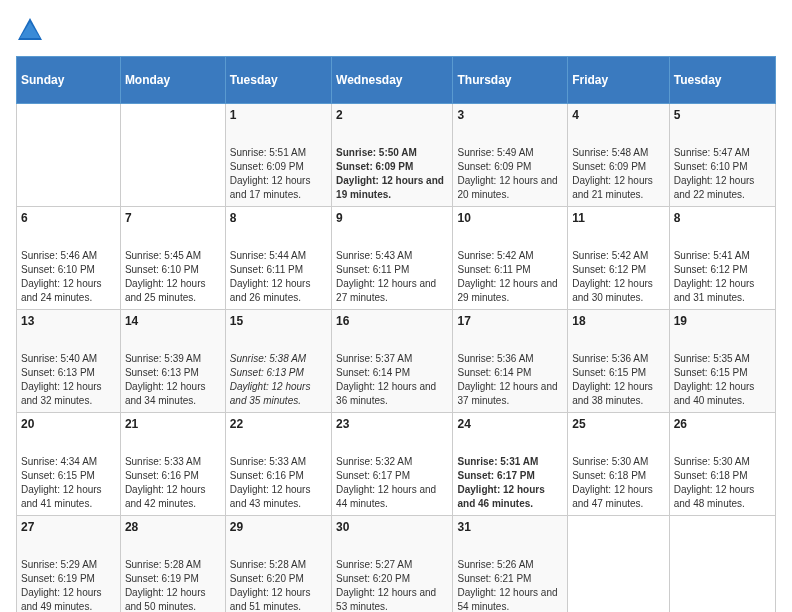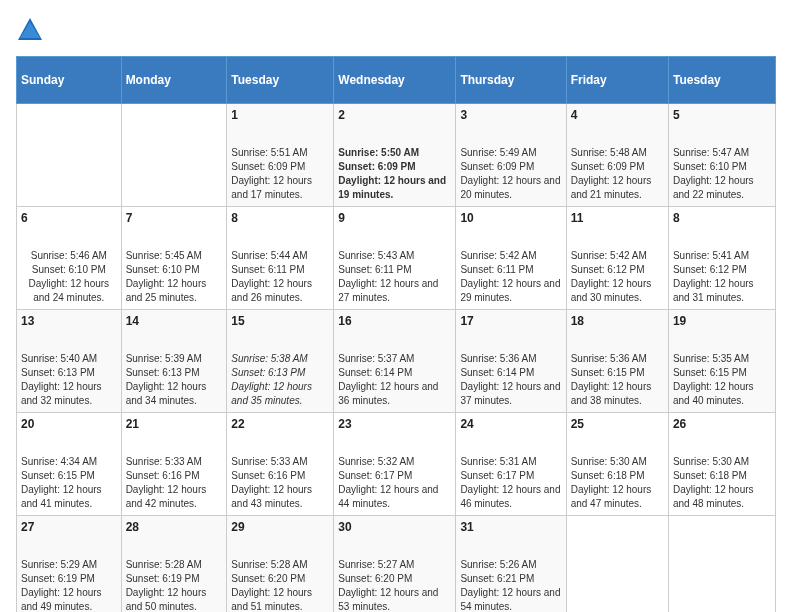--- a/index.html
+++ b/index.html
@@ -161,21 +161,21 @@
         <td>
           <div class="day-number">5</div>
           <div class="day-info" style="white-space: pre-line;">Sunrise: 5:47 AM
 Sunset: 6:10 PM
 Daylight: 12 hours and 22 minutes.</div>
         </td>
       </tr>
       <tr>
         <td>
           <div class="day-number">6</div>
-          <div class="day-info" style="white-space: pre-line; text-align: center;">Sunrise: 5:46 AM
+          <div class="day-info" style="white-space: pre-line;">Sunrise: 5:46 AM
 Sunset: 6:10 PM
 Daylight: 12 hours and 24 minutes.</div>
         </td>
         <td>
           <div class="day-number">7</div>
           <div class="day-info" style="white-space: pre-line;">Sunrise: 5:45 AM
 Sunset: 6:10 PM
 Daylight: 12 hours and 25 minutes.</div>
         </td>
         <td>
@@ -273,21 +273,21 @@
 Daylight: 12 hours and 43 minutes.</div>
         </td>
         <td>
           <div class="day-number">23</div>
           <div class="day-info" style="white-space: pre-line;">Sunrise: 5:32 AM
 Sunset: 6:17 PM
 Daylight: 12 hours and 44 minutes.</div>
         </td>
         <td>
           <div class="day-number">24</div>
-          <div class="day-info" style="white-space: pre-line;">Sunrise: 5:31 AM
+          <div class="day-info" style="white-space: pre-line; font-weight: bold;">Sunrise: 5:31 AM
 Sunset: 6:17 PM
 Daylight: 12 hours and 46 minutes.</div>
         </td>
         <td>
           <div class="day-number">25</div>
           <div class="day-info" style="white-space: pre-line;">Sunrise: 5:30 AM
 Sunset: 6:18 PM
 Daylight: 12 hours and 47 minutes.</div>
         </td>
         <td>

